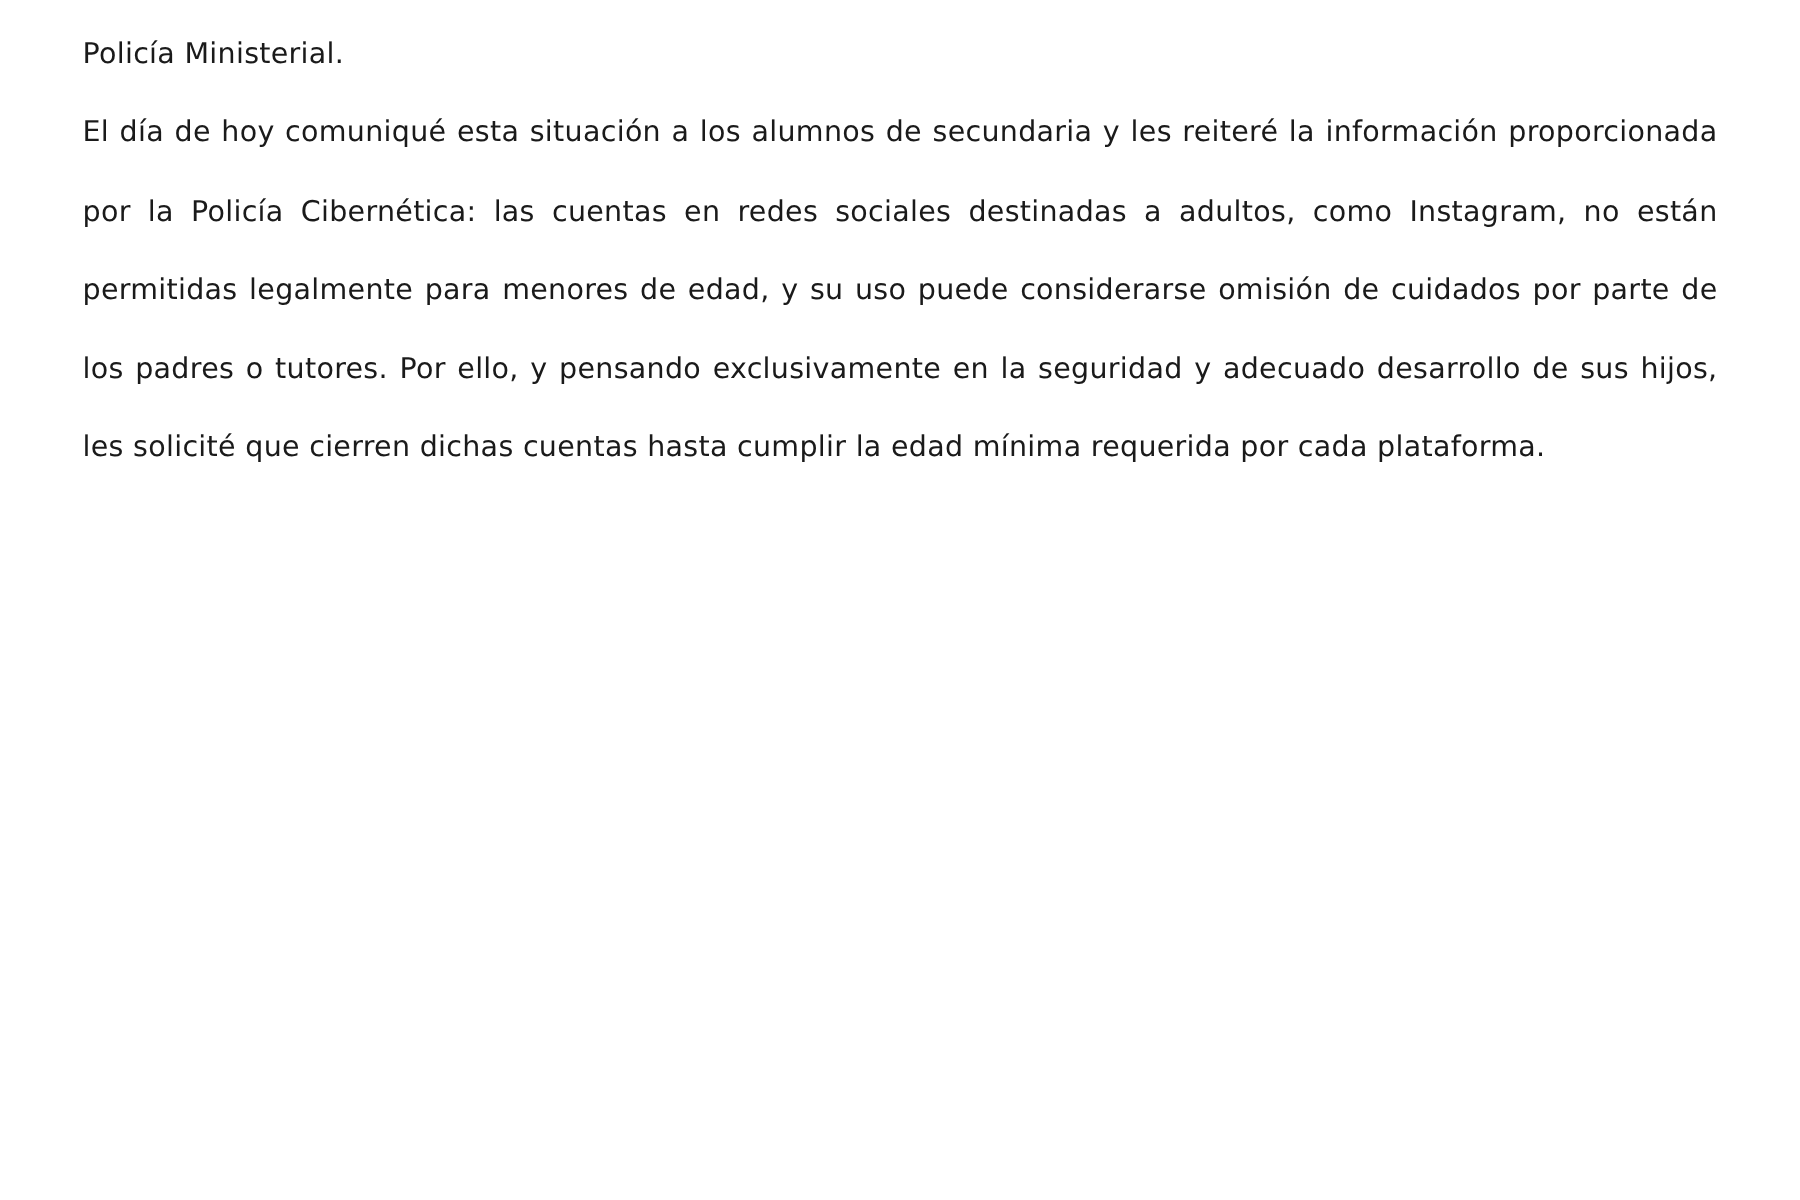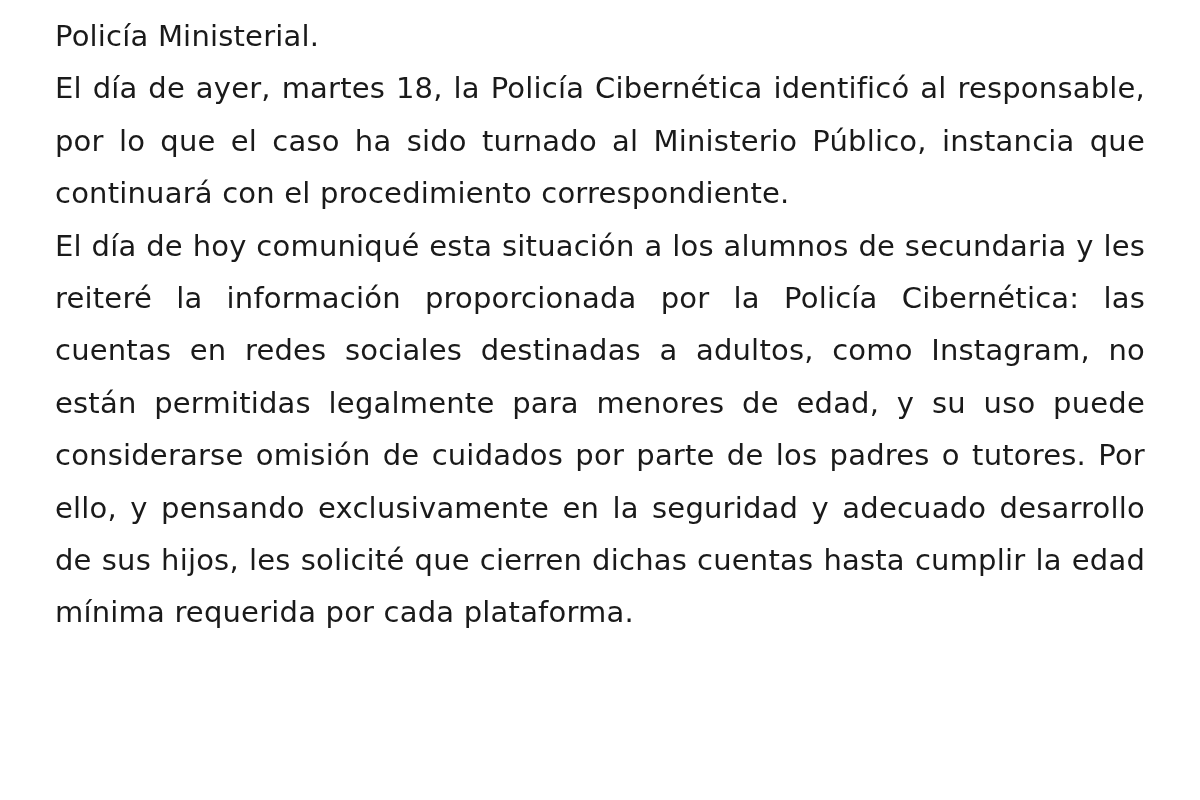--- a/index.html
+++ b/index.html
@@ -3,31 +3,30 @@
   <meta charset="utf-8">
   <style>
     html, body { margin: 0; padding: 0; background: #ffffff; }
     body { width: 1200px; height: 800px; overflow: hidden; position: relative; }
     .doc {
       position: absolute;
       left: 55px;
       top: 10px;
       width: 1090px;
       font-family: "DejaVu Sans", sans-serif;
-      font-size: 29px;
+      font-size: 19px;
       line-height: 52.4px;
       color: #1a1a1a;
       letter-spacing: 0.2px;
     }
     .para {
       margin: 0;
       text-align: justify;
       text-align-last: left;
     }
   </style>
 </head>
 <body>
 
 <div class="doc">
   <p class="para">Policía Ministerial.</p>
-  <p class="para">El día de ayer, martes 18, la Policía Cibernética identificó al responsable, por lo que el caso ha sido turnado al Ministerio Público, instancia que continuará con el procedimiento correspondiente.</p>
   <p class="para">El día de hoy comuniqué esta situación a los alumnos de secundaria y les reiteré la información proporcionada por la Policía Cibernética: las cuentas en redes sociales destinadas a adultos, como Instagram, no están permitidas legalmente para menores de edad, y su uso puede considerarse omisión de cuidados por parte de los padres o tutores. Por ello, y pensando exclusivamente en la seguridad y adecuado desarrollo de sus hijos, les solicité que cierren dichas cuentas hasta cumplir la edad mínima requerida por cada plataforma.</p>
 </div>
 
 </body></html>

